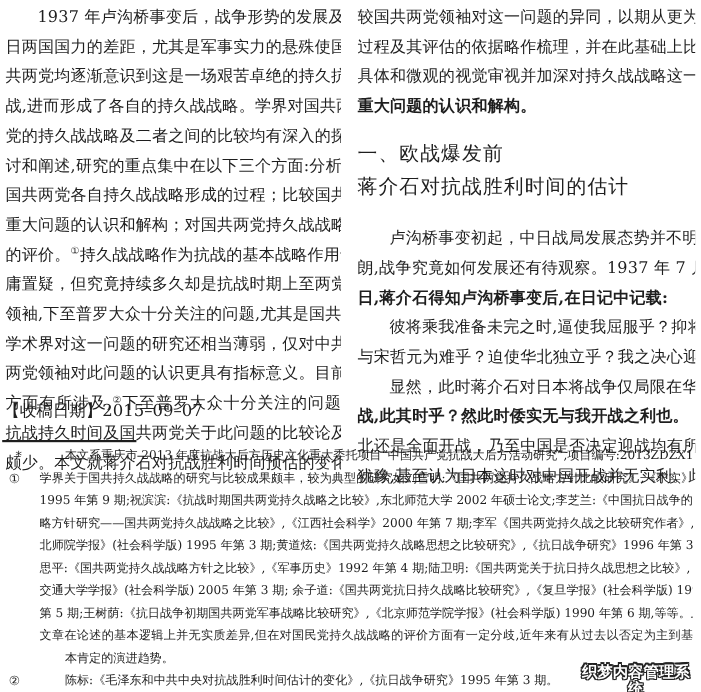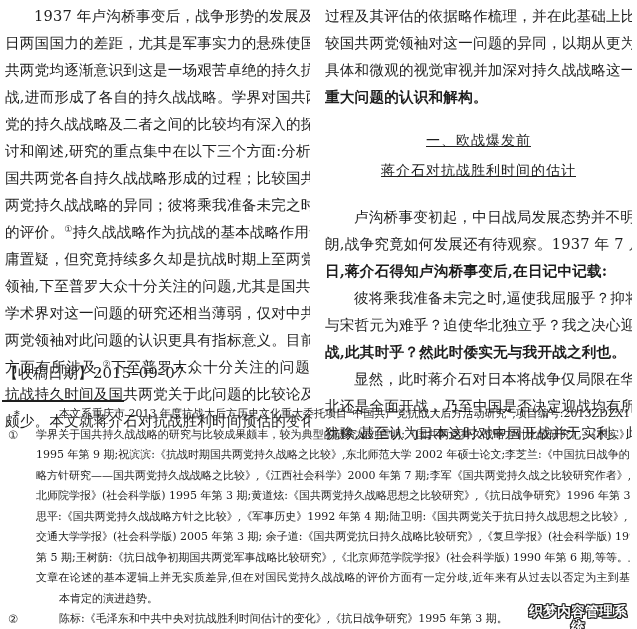--- a/index.html
+++ b/index.html
@@ -37,27 +37,26 @@
       letter-spacing: 0.2px;
     }
     .line.indent { padding-left: 29px; }
     .line.last { text-align-last: left; font-weight: bold; }
     .fn-ref {
       font-size: 9px;
       vertical-align: 5px;
       line-height: 0;
     }
     .section-heading {
-      text-align: center;
-      font-size: 14px;
+      text-align: left;
+      font-size: 18px;
       line-height: 30px;
       height: 30px;
       letter-spacing: 1px;
       white-space: nowrap;
-      text-decoration: underline;
     }
     .received {
       position: absolute;
       left: 3px;
       top: 360px;
       font-size: 15px;
       line-height: 26px;
       height: 26px;
       white-space: nowrap;
     }
@@ -120,53 +119,53 @@
 <div class="page">
 
   <div class="col col-left">
     <div class="line indent">1937 年卢沟桥事变后，战争形势的发展及中</div>
     <div class="line">日两国国力的差距，尤其是军事实力的悬殊使国</div>
     <div class="line">共两党均逐渐意识到这是一场艰苦卓绝的持久抗</div>
     <div class="line">战,进而形成了各自的持久战战略。学界对国共两</div>
     <div class="line">党的持久战战略及二者之间的比较均有深入的探</div>
     <div class="line">讨和阐述,研究的重点集中在以下三个方面:分析</div>
     <div class="line">国共两党各自持久战战略形成的过程；比较国共</div>
-    <div class="line">两党持久战战略的异同；彼将乘我准备未完之时</div>
+    <div class="line">重大问题的认识和解构；对国共两党持久战战略</div>
     <div class="line"><span>的评价。</span><span class="fn-ref">①</span><span>持久战战略作为抗战的基本战略作用毋</span></div>
     <div class="line">庸置疑，但究竟持续多久却是抗战时期上至两党</div>
     <div class="line">领袖,下至普罗大众十分关注的问题,尤其是国共</div>
     <div class="line">学术界对这一问题的研究还相当薄弱，仅对中共</div>
     <div class="line">两党领袖对此问题的认识更具有指标意义。目前</div>
     <div class="line"><span>方面有所涉及,</span><span class="fn-ref">②</span><span>下至普罗大众十分关注的问题</span></div>
     <div class="line">抗战持久时间及国共两党关于此问题的比较论及</div>
     <div class="line">颇少。本文就蒋介石对抗战胜利时间预估的变化</div>
   </div>
 
   <div class="received">
     <span>【收稿日期】</span><span>2015–09–07</span>
   </div>
 
   <div class="col col-right">
+    <div class="line">较国共两党领袖对这一问题的异同，以期从更为</div>
     <div class="line">过程及其评估的依据略作梳理，并在此基础上比</div>
-    <div class="line">较国共两党领袖对这一问题的异同，以期从更为</div>
     <div class="line">具体和微观的视觉审视并加深对持久战战略这一</div>
     <div class="line last">重大问题的认识和解构。</div>
 
     <div style="height:15px"></div>
     <div class="section-heading">一、欧战爆发前</div>
     <div class="section-heading">蒋介石对抗战胜利时间的估计</div>
     <div style="height:18px"></div>
 
     <div class="line indent">卢沟桥事变初起，中日战局发展态势并不明</div>
     <div class="line">朗,战争究竟如何发展还有待观察。1937 年 7 月 8</div>
     <div class="line last">日,蒋介石得知卢沟桥事变后,在日记中记载:</div>
     <div class="line indent">彼将乘我准备未完之时,逼使我屈服乎？抑将</div>
     <div class="line">与宋哲元为难乎？迫使华北独立乎？我之决心迎</div>
+    <div class="line indent">显然，此时蒋介石对日本将战争仅局限在华</div>
     <div class="line last">战,此其时乎？然此时倭实无与我开战之利也。</div>
-    <div class="line indent">显然，此时蒋介石对日本将战争仅局限在华</div>
     <div class="line">北还是全面开战，乃至中国是否决定迎战均有所</div>
     <div class="line">犹豫,甚至认为日本这时对中国开战并无实利。此</div>
   </div>
 
   <div class="rule"></div>
 
   <div class="footnotes">
     <div class="fn">
       <span class="fn-mark star">*</span>
       <div class="fn-body">

